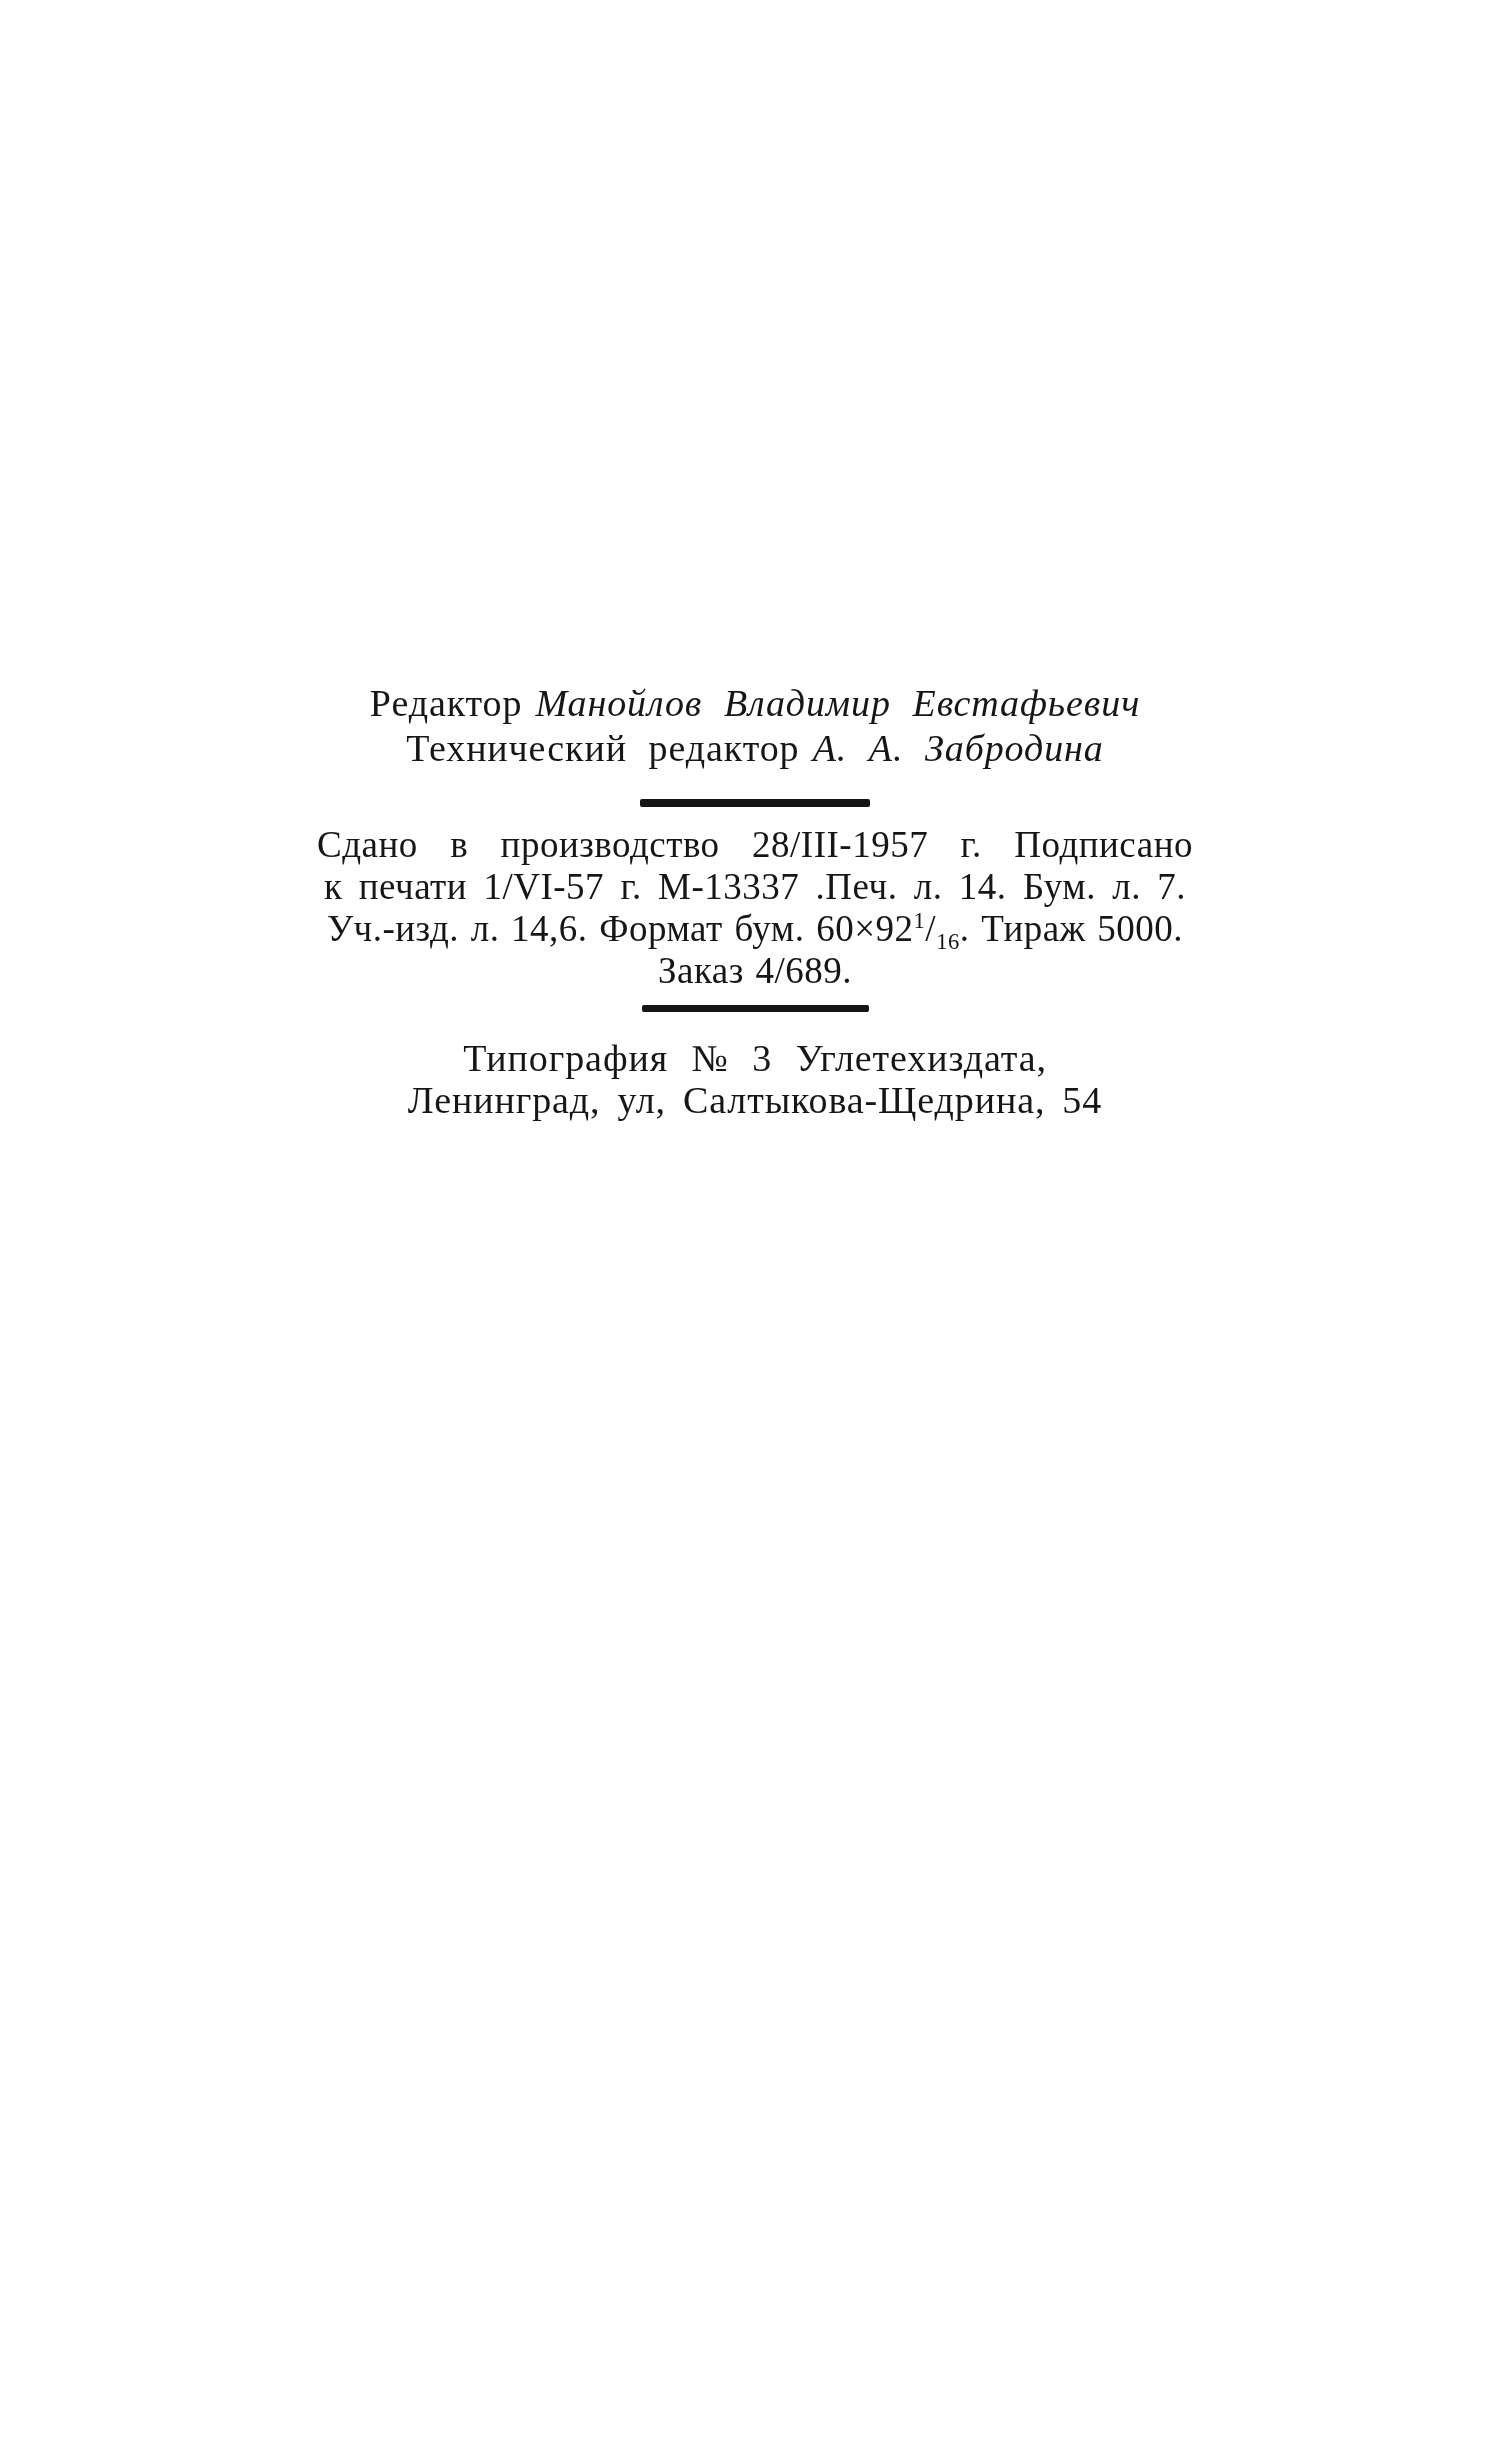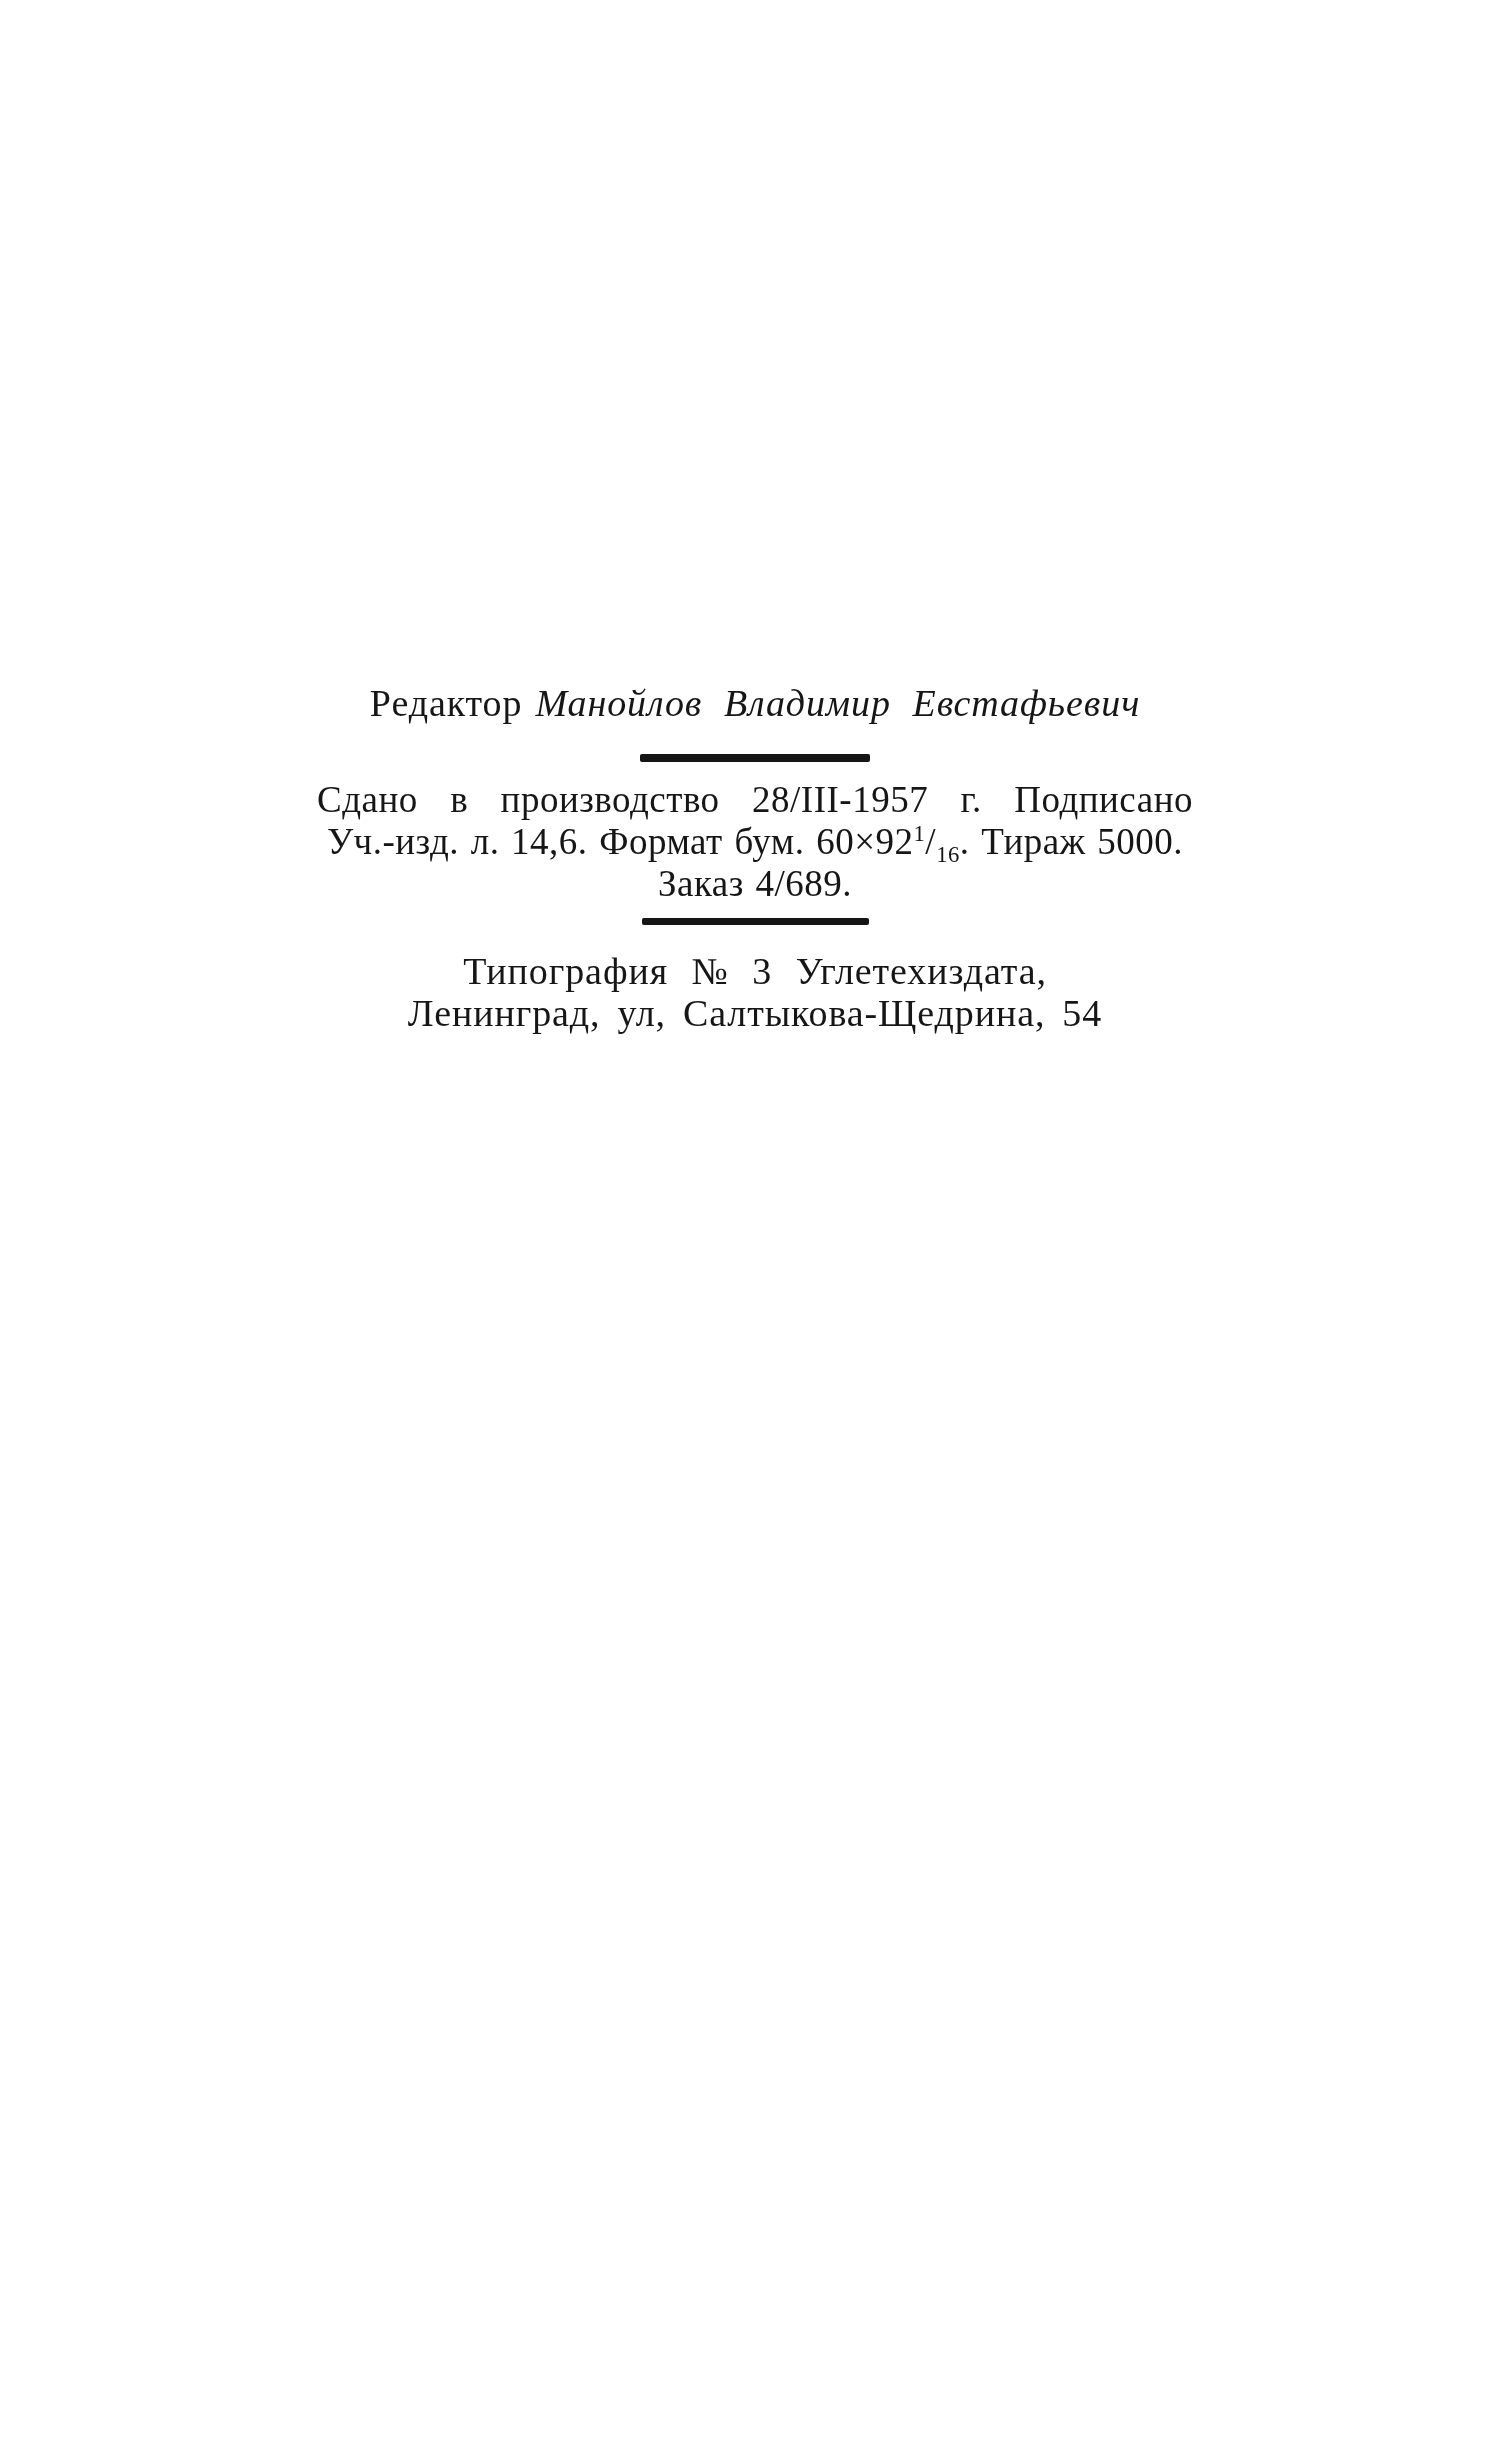--- a/index.html
+++ b/index.html
@@ -102,25 +102,29 @@
 </head>
 <body>
 
 <div class="page">
   <div class="colophon">
 
     <div class="editor-line">
       <span>Редактор</span><span class="editor-name">Манойлов Владимир Евстафьевич</span>
     </div>
 
+    <div class="editor-line">
+      <span>Технический редактор</span><span class="editor-name">А. А. Забродина</span>
+    </div>
 
     <div class="rule rule-top"></div>
 
     <div class="production">
       <div class="pline pline-1">Сдано в производство 28/III-1957 г. Подписано</div>
+      <div class="pline pline-2">к печати 1/VI-57 г. М-13337 .Печ. л. 14. Бум. л. 7.</div>
       <div class="pline pline-3">
         <span>Уч.-изд. л. 14,6. Формат бум. 60×92</span><sup>1</sup><span class="frac-slash">/</span><sub>16</sub><span>. Тираж 5000.</span>
       </div>
       <div class="pline pline-4">Заказ 4/689.</div>
     </div>
 
     <div class="rule rule-bottom"></div>
 
     <div class="printer">
       <div class="printer-line printer-line-1">Типография № 3 Углетехиздата,</div>

